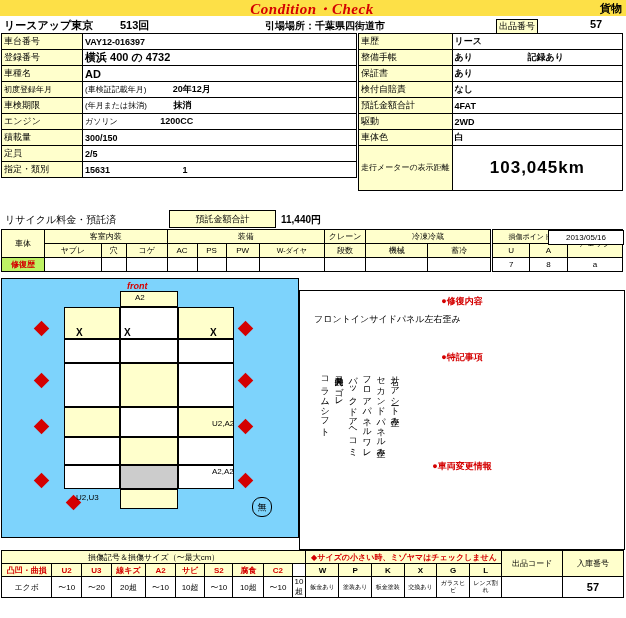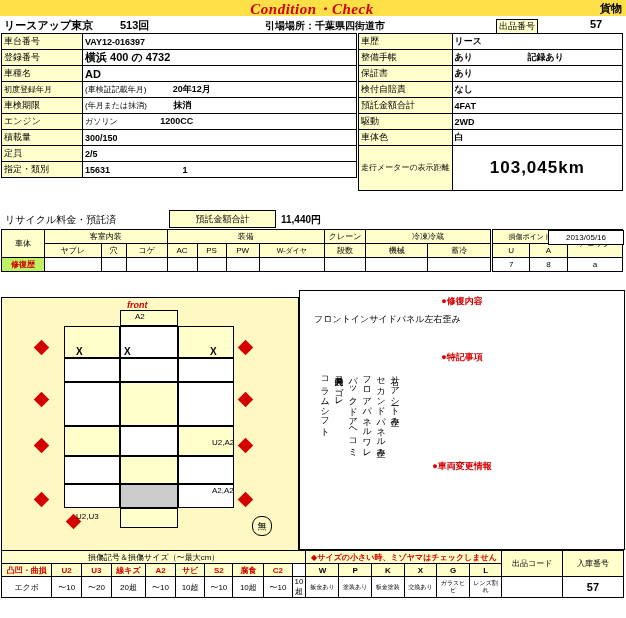--- a/index.html
+++ b/index.html
@@ -57,21 +57,21 @@
   
   .dmg{position:absolute;left:1px;top:0;width:490px;}
   .dmg td{height:13px;text-align:center;font-size:8px;}
   .dmg .hd{background:#ffffcc;}
   .dmg .pink{background:#bef264;color:#d40000;font-weight:bold;}
   .chk{position:absolute;left:492px;top:0;width:131px;}
   .chk td{height:13px;text-align:center;font-size:8px;}
   .chk .hd{background:#ffffcc;}
 
   
-  .diagram{position:absolute;left:1px;top:297px;width:296px;height:258px;border:1px solid #000;background:#fef9c3;}
+  .diagram{position:absolute;left:1px;top:278px;width:296px;height:258px;border:1px solid #000;background:#7dd3fc;}
   .front-label{position:absolute;left:125px;top:2px;font-size:9px;font-weight:bold;color:#d40000;font-style:italic;}
   .carbox{position:absolute;border:1px solid #000;background:#ffffcc;}
   .white{background:#ffffff;}
   .gray{background:#cccccc;}
   .dot{position:absolute;width:11px;height:11px;background:#d40000;transform:rotate(45deg);}
   .xm{position:absolute;font-size:10px;font-weight:bold;}
   .tag{position:absolute;font-size:8px;}
 
   
   .notes{position:absolute;left:299px;top:290px;width:324px;height:258px;border:1px solid #000;background:#ffffff;}

